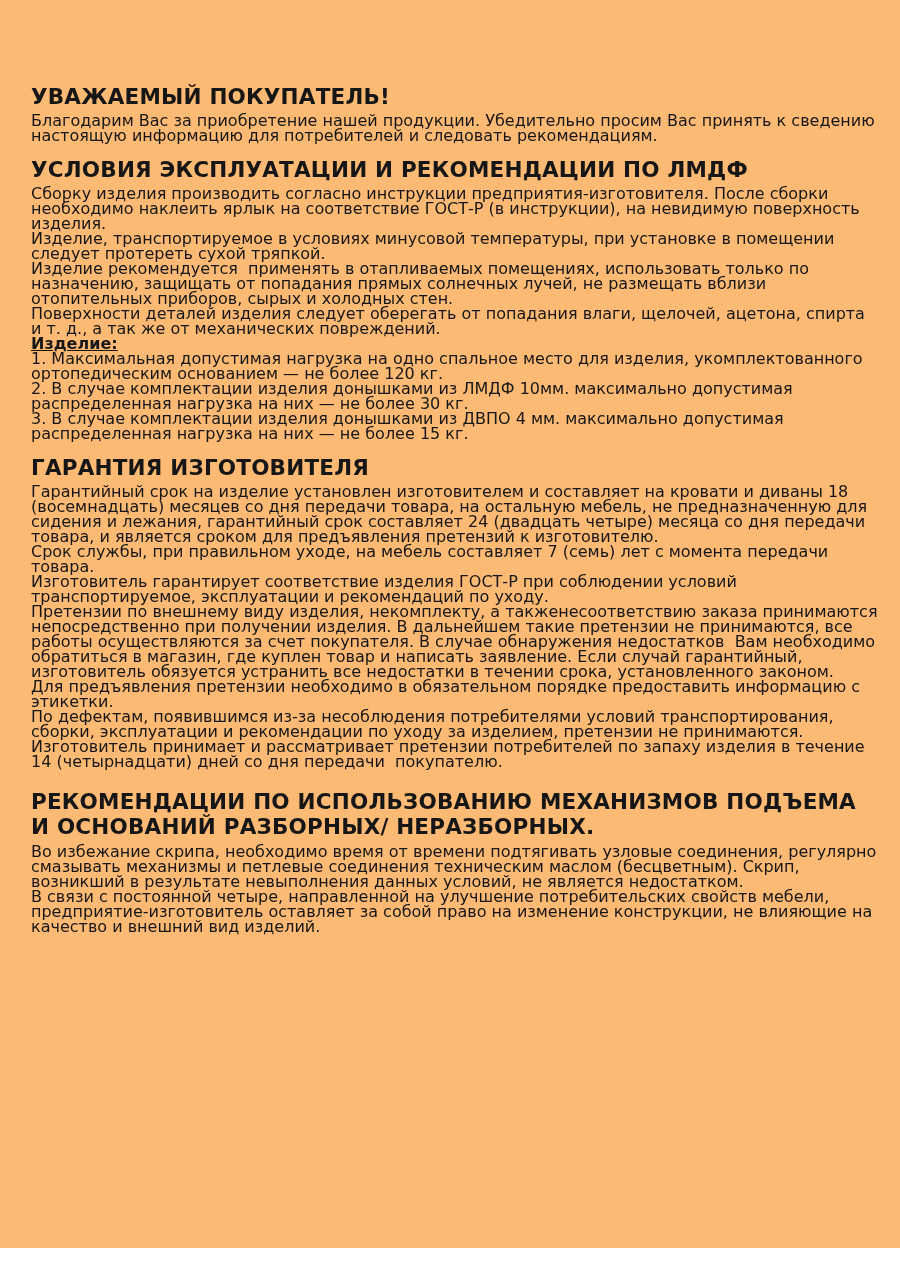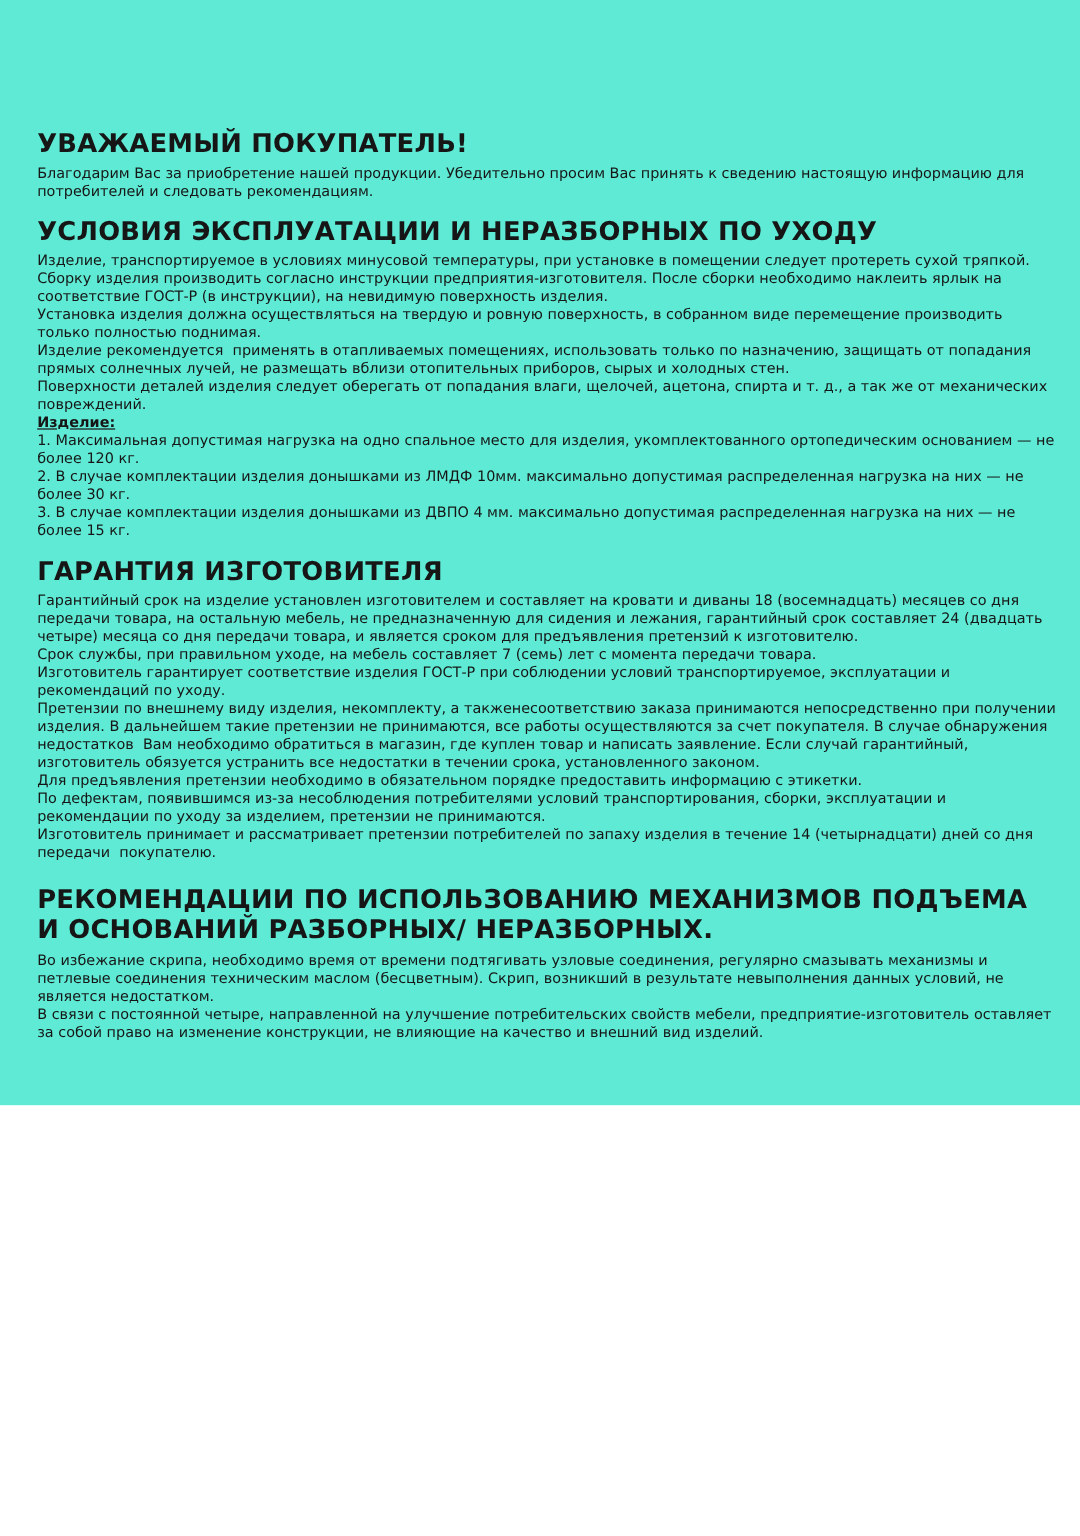--- a/index.html
+++ b/index.html
@@ -10,61 +10,60 @@
   body {
     width: 900px;
     height: 1280px;
     font-family: "DejaVu Sans", sans-serif;
     color: #161616;
     overflow: hidden;
   }
   .page {
     box-sizing: border-box;
     width: 900px;
-    height: 921px;
-    padding: 108px 20px 0 31px;
-    background: #5eead4;
+    height: 1248px;
+    padding: 84px 20px 0 31px;
+    background: #fdba74;
   }
   section { margin: 0; padding: 0; }
   h1 {
     font-size: 21.5px;
     line-height: 25px;
     font-weight: bold;
     margin: 14px 0 4px 0;
     letter-spacing: 0.2px;
     white-space: pre-wrap;
   }
   section.first h1 { margin-top: 0; }
   section.last h1 { margin-top: 20px; margin-bottom: 5px; }
   p {
     margin: 0;
-    font-size: 12px;
+    font-size: 16px;
     line-height: 15px;
     white-space: pre-wrap;
   }
   p.attention {
     font-weight: bold;
     text-decoration: underline;
   }
 </style>
 </head>
 <body>
 
 <div class="page">
 
   <section class="first">
     <h1>УВАЖАЕМЫЙ ПОКУПАТЕЛЬ!</h1>
     <p>Благодарим Вас за приобретение нашей продукции. Убедительно просим Вас принять к сведению настоящую информацию для потребителей и следовать рекомендациям.</p>
   </section>
 
   <section>
-    <h1>УСЛОВИЯ ЭКСПЛУАТАЦИИ И НЕРАЗБОРНЫХ ПО УХОДУ</h1>
+    <h1>УСЛОВИЯ ЭКСПЛУАТАЦИИ И РЕКОМЕНДАЦИИ ПО ЛМДФ</h1>
+    <p>Сборку изделия производить согласно инструкции предприятия-изготовителя. После сборки необходимо наклеить ярлык на соответствие ГОСТ-Р (в инструкции), на невидимую поверхность изделия.</p>
     <p>Изделие, транспортируемое в условиях минусовой температуры, при установке в помещении следует протереть сухой тряпкой.</p>
-    <p>Сборку изделия производить согласно инструкции предприятия-изготовителя. После сборки необходимо наклеить ярлык на соответствие ГОСТ-Р (в инструкции), на невидимую поверхность изделия.</p>
-    <p>Установка изделия должна осуществляться на твердую и ровную поверхность, в собранном виде перемещение производить только полностью поднимая.</p>
     <p>Изделие рекомендуется  применять в отапливаемых помещениях, использовать только по назначению, защищать от попадания прямых солнечных лучей, не размещать вблизи отопительных приборов, сырых и холодных стен.</p>
     <p>Поверхности деталей изделия следует оберегать от попадания влаги, щелочей, ацетона, спирта и т. д., а так же от механических повреждений.</p>
     <p class="attention">Изделие:</p>
     <p>1. Максимальная допустимая нагрузка на одно спальное место для изделия, укомплектованного ортопедическим основанием — не более 120 кг.</p>
     <p>2. В случае комплектации изделия донышками из ЛМДФ 10мм. максимально допустимая распределенная нагрузка на них — не более 30 кг.</p>
     <p>3. В случае комплектации изделия донышками из ДВПО 4 мм. максимально допустимая распределенная нагрузка на них — не более 15 кг.</p>
   </section>
 
   <section>
     <h1>ГАРАНТИЯ ИЗГОТОВИТЕЛЯ</h1>

